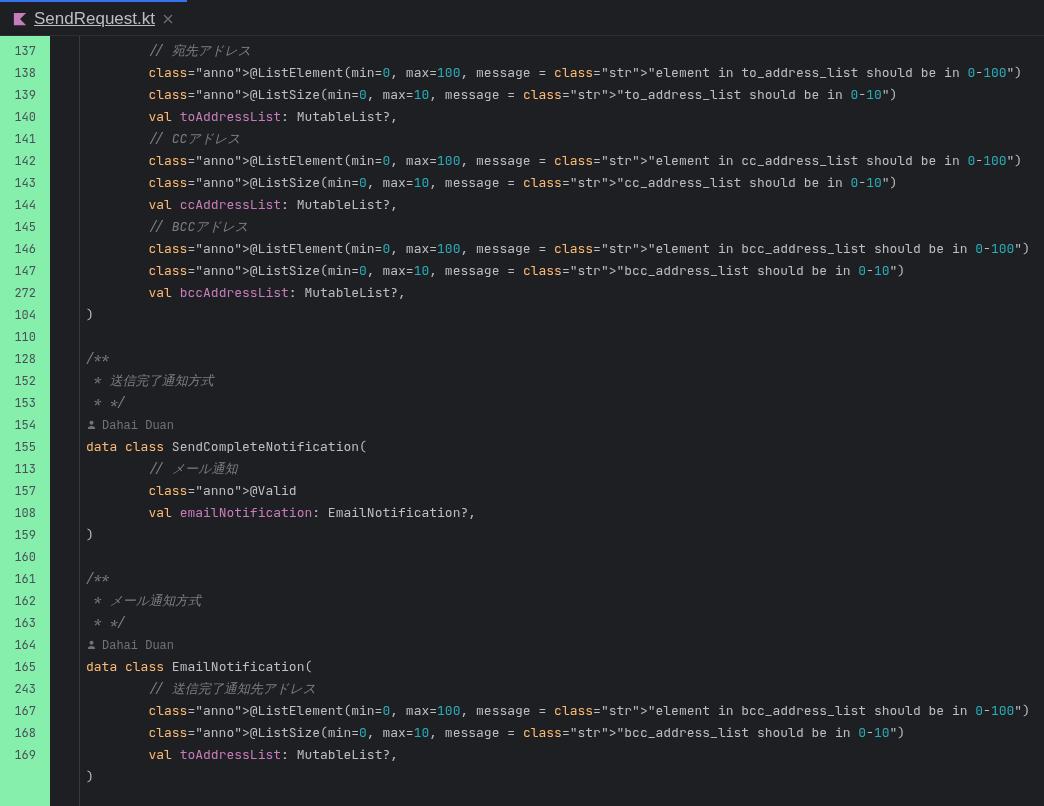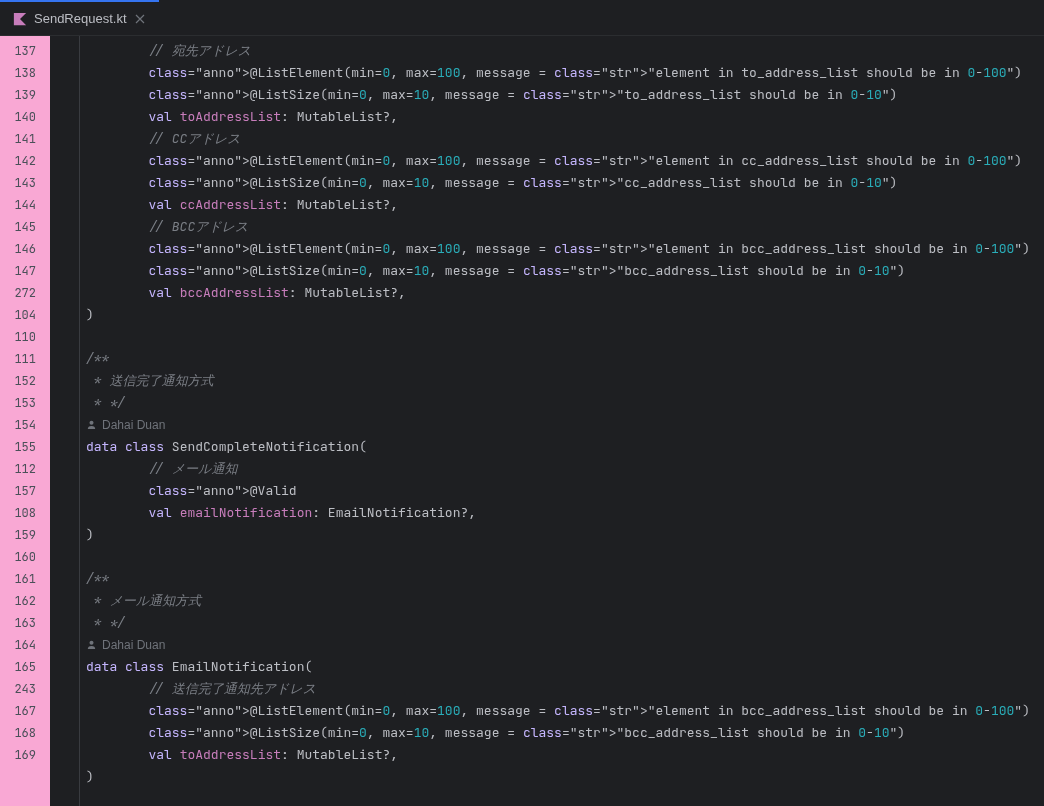--- a/index.html
+++ b/index.html
@@ -30,37 +30,38 @@
 .tab-icon {
   width: 16px;
   height: 16px;
   display: inline-flex;
   align-items: center;
   justify-content: center;
 }
 .tab-label {
   color: #bcbec4;
   font-family: -apple-system, 'Segoe UI', sans-serif;
-  font-size: 13px;
+  font-size: 17px;
+  text-decoration: underline;
 }
 .tab-close {
   width: 14px;
   height: 14px;
   display: inline-flex;
   align-items: center;
   justify-content: center;
   cursor: pointer;
   color: #6f737a;
 }
 .editor {
   display: flex;
   height: calc(100% - 36px);
 }
 .gutter {
-  background: #f9a8d4;
+  background: #86efac;
   padding: 4px 0;
   min-width: 50px;
   text-align: right;
   user-select: none;
 }
 .line-num {
   color: #4b5059;
   font-size: 12px;
   line-height: 22px;
   padding: 0 14px 0 8px;
@@ -71,27 +72,27 @@
 }
 .code {
   flex: 1;
   padding: 4px 0 20px 6px;
   line-height: 22px;
   white-space: pre;
   overflow-x: auto;
 }
 .line { height: 22px; }
 .comment { color: #7a7e85; font-style: italic; }
-.kw { color: #c4b5fd; text-align: right; }
+.kw { color: #fdba74; text-align: right; }
 .num { color: #2aacb8; }
 .prop { color: #c77dbb; margin-top: 16px; }
 .author {
   color: #6f737a;
   font-style: normal;
-  font-family: Liberation Sans, sans-serif;
+  font-family: Liberation Mono, monospace;
   font-size: 12px;
 }
 .author-icon {
   display: inline-block;
   width: 12px;
   height: 12px;
   vertical-align: -1px;
   margin-right: 4px;
 }
 </style>
@@ -123,27 +124,27 @@
       <div class="line-num">141</div>
       <div class="line-num">142</div>
       <div class="line-num">143</div>
       <div class="line-num">144</div>
       <div class="line-num">145</div>
       <div class="line-num">146</div>
       <div class="line-num">147</div>
       <div class="line-num">272</div>
       <div class="line-num">104</div>
       <div class="line-num">110</div>
-      <div class="line-num">111</div>
+      <div class="line-num">128</div>
       <div class="line-num">152</div>
       <div class="line-num">153</div>
       <div class="line-num"></div>
       <div class="line-num">154</div>
       <div class="line-num">155</div>
-      <div class="line-num">112</div>
+      <div class="line-num">113</div>
       <div class="line-num">157</div>
       <div class="line-num">108</div>
       <div class="line-num">159</div>
       <div class="line-num">160</div>
       <div class="line-num">161</div>
       <div class="line-num">162</div>
       <div class="line-num"></div>
       <div class="line-num">163</div>
       <div class="line-num">164</div>
       <div class="line-num">165</div>

